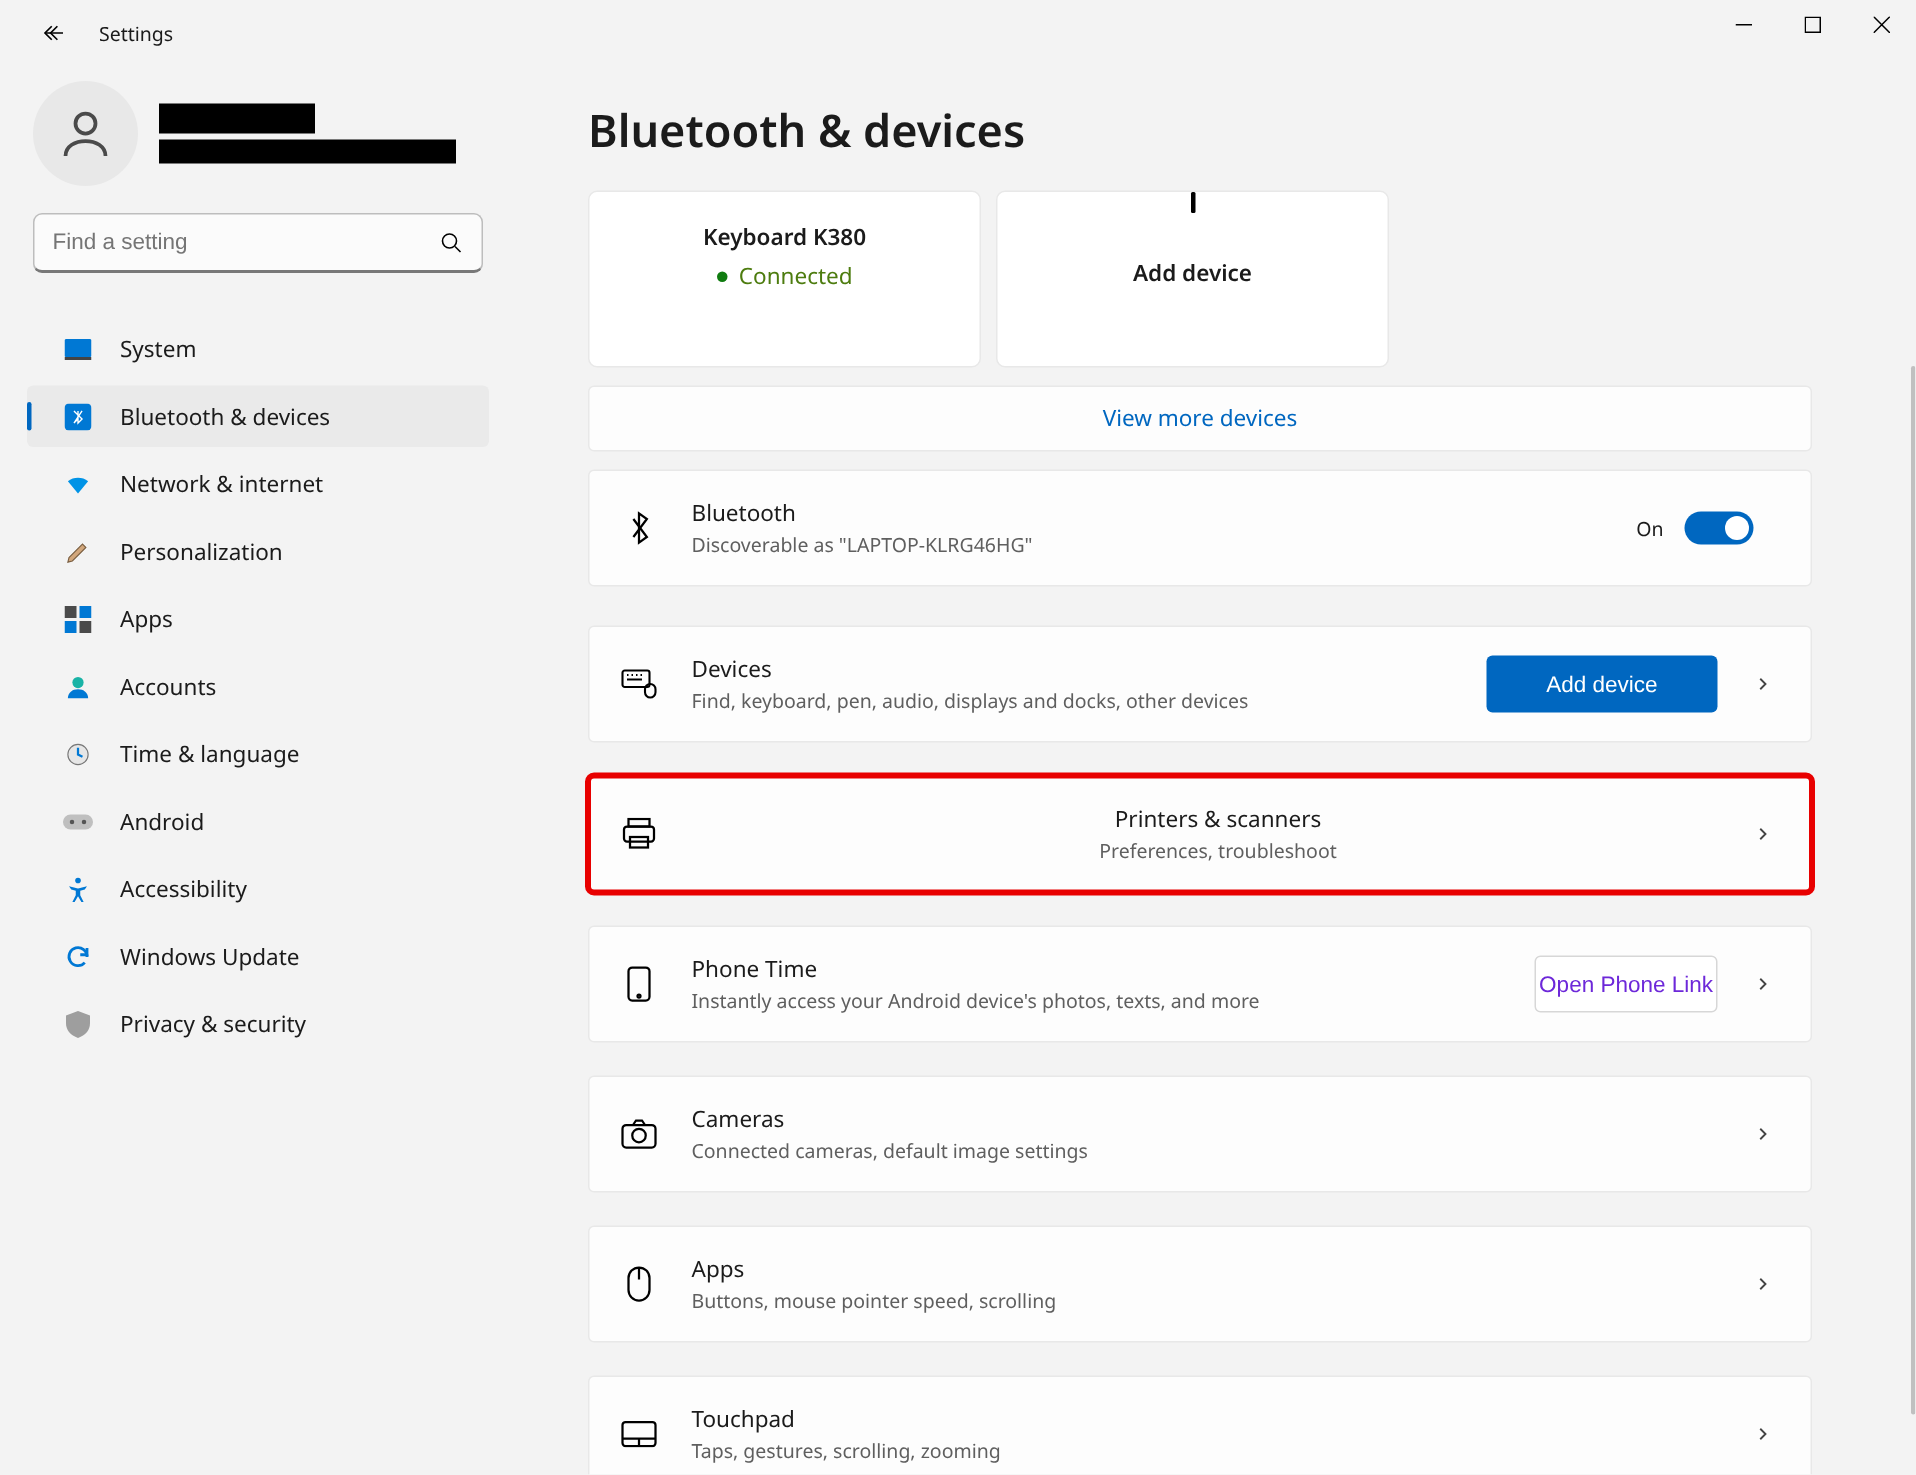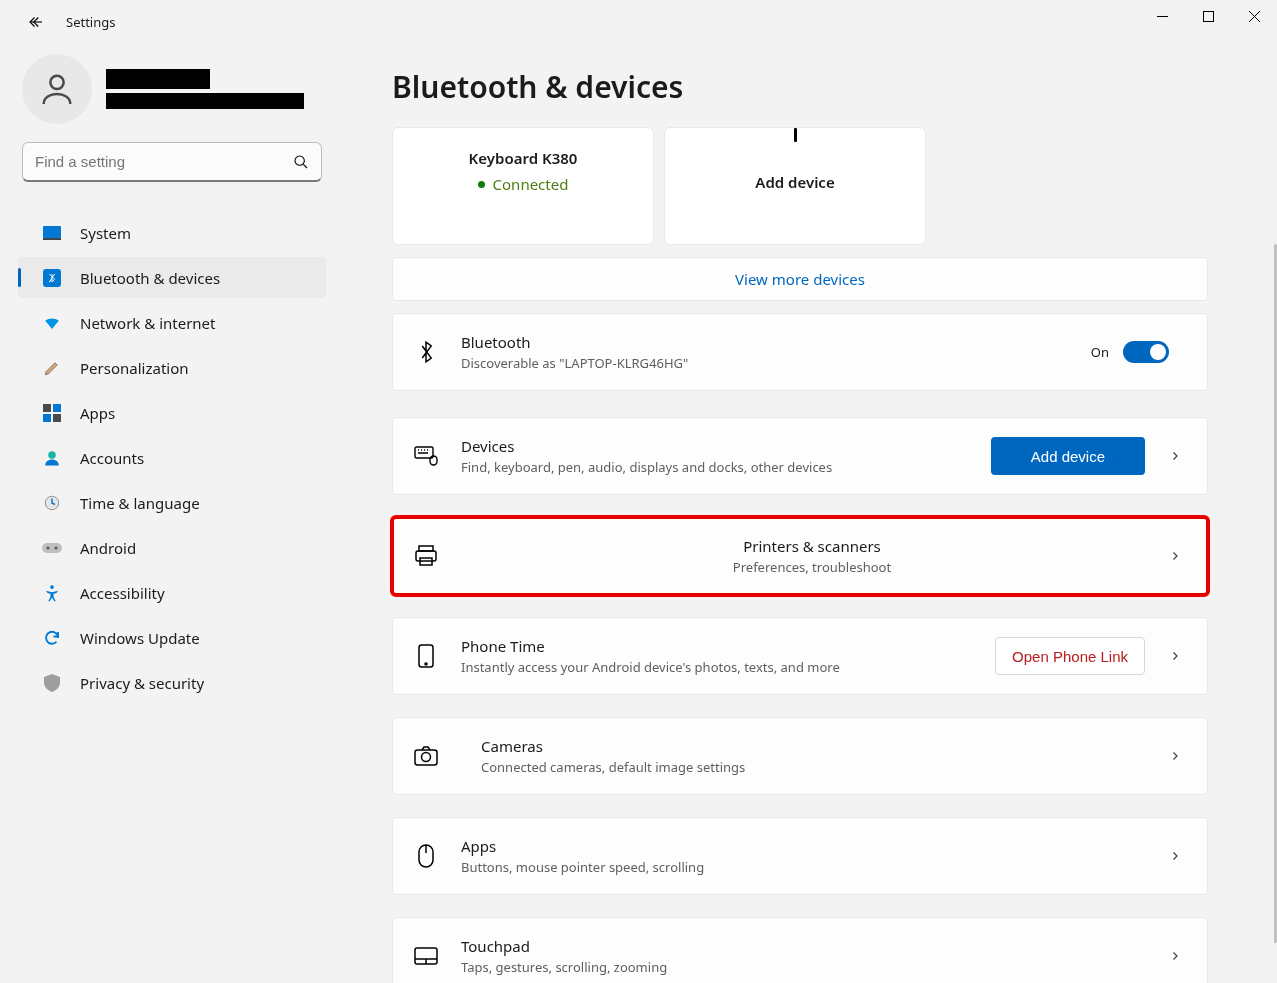--- a/index.html
+++ b/index.html
@@ -156,22 +156,22 @@
     content:""; position:absolute; right:3px; top:3px;
     width:16px; height:16px; border-radius:50%; background:#fff;
   }
 
   .pill-btn {
     background: #0067c0; color: #fff; border: none;
     border-radius: 4px; height: 38px; padding: 0 40px;
     font-size: 15px; cursor: pointer;
   }
   .pill-btn.light {
-    background: #fff; color: #b91c1c; border: 1px solid #d7d7d7;
-    padding: 0 16px;
+    background: #fff; color: #6d28d9; border: 1px solid #d7d7d7;
+    padding: 0 2px;
   }
   .row .right-action { margin-left:auto; margin-right: 18px; }
 
   .highlight-box {
     outline: 4px solid #e80000;
     outline-offset: -2px;
   }
 
   
   .vscroll {
@@ -428,21 +428,21 @@
         <span class="row-sub">Instantly access your Android device's photos, texts, and more</span>
       </div>
       <button class="pill-btn light right-action">Open Phone Link</button>
       <span class="row-chevron">
         <svg width="12" height="12" viewBox="0 0 24 24" fill="none" stroke="#444" stroke-width="2.5">
             <path d="M9 5l7 7-7 7"></path>
           </svg>
       </span>
     </div>
 
-    <div class="row" style="margin-top:22px;gap:20px;">
+    <div class="row" style="margin-top:22px;">
       <span class="row-icon">
         <svg width="24" height="20" viewBox="0 0 24 20" fill="none" stroke="#000" stroke-width="1.5">
             <rect x="1" y="4" width="22" height="15" rx="2.5"></rect>
             <path d="M8 4l2-3h4l2 3"></path>
             <circle cx="12" cy="11" r="4.5"></circle>
           </svg>
       </span>
       <div class="row-text">
         <span class="row-title">Cameras</span>
         <span class="row-sub">Connected cameras, default image settings</span>

